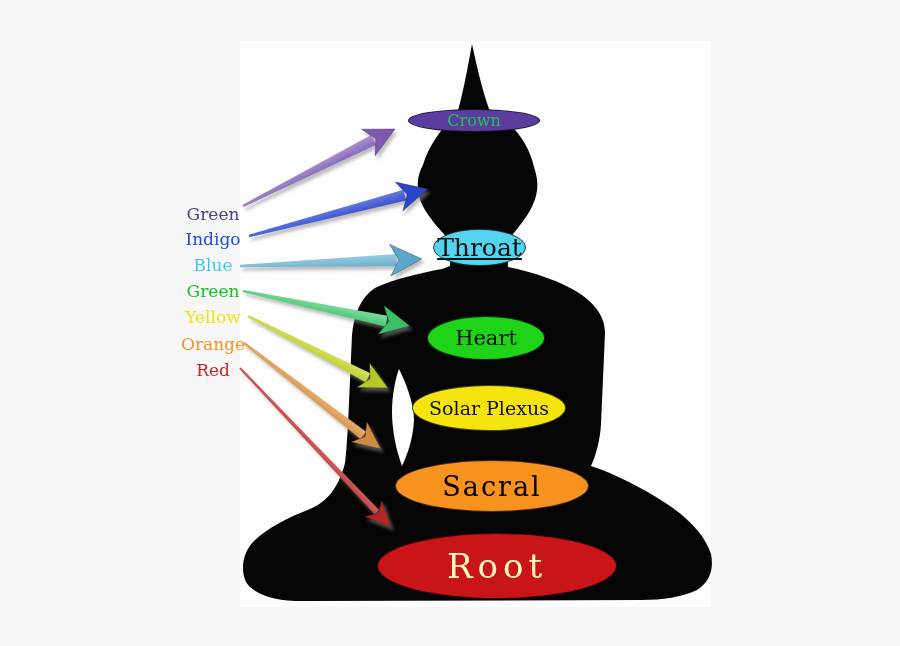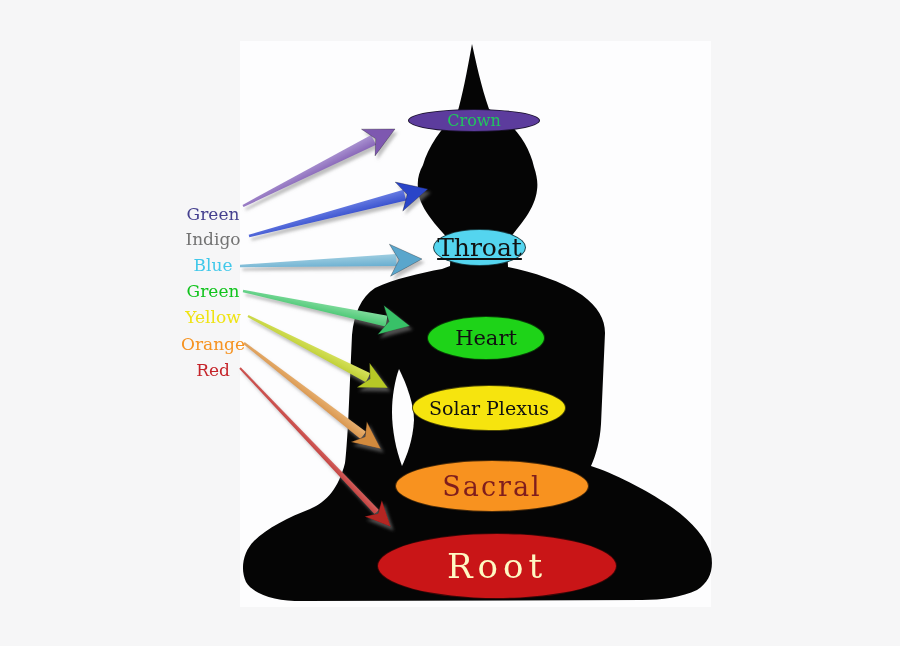--- a/index.html
+++ b/index.html
@@ -143,28 +143,28 @@
   </div>
   <div class="chakra c-throat" style="color: rgb(17, 17, 17); background-color: rgb(84, 213, 239);">
     <span>Throat</span>
   </div>
   <div class="chakra c-heart" style="color: rgb(17, 17, 17); background-color: rgb(30, 211, 24);">
     <span>Heart</span>
   </div>
   <div class="chakra c-solar" style="color: rgb(17, 17, 17); background-color: rgb(246, 228, 14);">
     <span>Solar Plexus</span>
   </div>
-  <div class="chakra c-sacral" style="color: #7f1d1d; background-color: rgb(248, 146, 31);">
+  <div class="chakra c-sacral" style="color: #000000; background-color: rgb(248, 146, 31);">
     <span>Sacral</span>
   </div>
   <div class="chakra c-root" style="color: #fef9c3; background-color: rgb(201, 21, 23);">
     <span>Root</span>
   </div>
 
   <div class="legend-item l-0" style="color: rgb(69, 64, 143);">Green</div>
-  <div class="legend-item l-1" style="color: #737373;">Indigo</div>
+  <div class="legend-item l-1" style="color: #1d4ed8;">Indigo</div>
   <div class="legend-item l-2" style="color: rgb(65, 200, 234);">Blue</div>
   <div class="legend-item l-3" style="color: rgb(16, 195, 28);">Green</div>
   <div class="legend-item l-4" style="color: rgb(239, 227, 18);">Yellow</div>
   <div class="legend-item l-6" style="color: rgb(197, 36, 42);">Red</div>
   <div class="legend-item l-5" style="color: rgb(246, 147, 34);">Orange</div>
 
 </div>
 
 </body></html>

